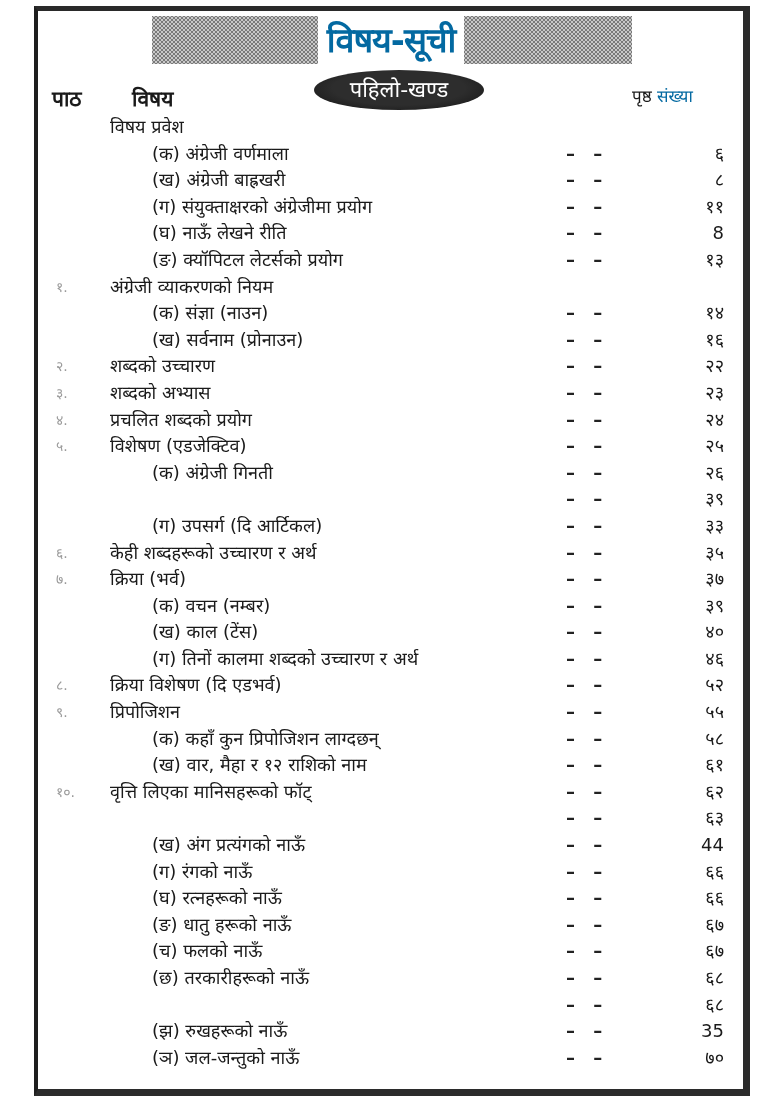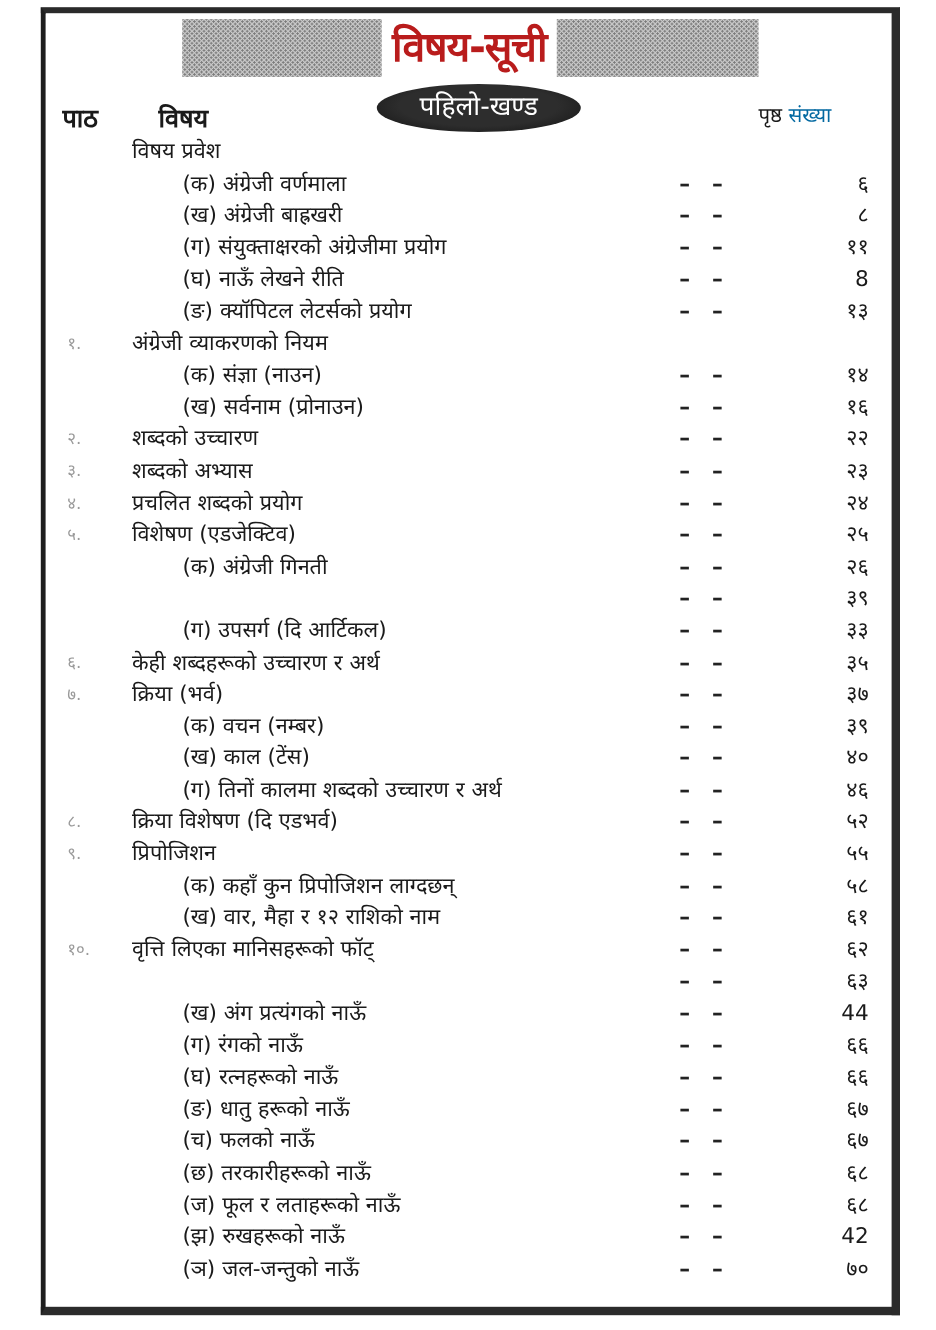--- a/index.html
+++ b/index.html
@@ -45,21 +45,21 @@
     left: 318px;
     top: 14px;
     width: 146px;
     height: 52px;
     background: #ffffff;
     font-family: "DejaVu Sans", sans-serif;
     font-weight: bold;
     font-size: 34px;
     line-height: 52px;
     text-align: center;
-    color: #b91c1c;
+    color: #0369a1;
     letter-spacing: -1px;
   }
   .section-badge {
     position: absolute;
     left: 314px;
     top: 70px;
     width: 170px;
     height: 40px;
     border-radius: 50%;
     background: radial-gradient(ellipse at 50% 45%, #2d2d2d 55%, #111 100%);
@@ -332,29 +332,28 @@
     <span class="pg">६७</span>
   </div>
     <div class="row sub">
     <span class="num"></span>
     <span class="label">(छ) तरकारीहरूको नाऊँ</span>
     <span class="dash">– –</span>
     <span class="pg">६८</span>
   </div>
     <div class="row sub">
     <span class="num"></span>
-    <span class="label">(ज) फूल र लताहरूको नाऊँ</span>
     <span class="dash">– –</span>
     <span class="pg">६८</span>
   </div>
     <div class="row sub">
     <span class="num"></span>
     <span class="label">(झ) रुखहरूको नाऊँ</span>
     <span class="dash">– –</span>
-    <span class="pg">42</span>
+    <span class="pg">35</span>
   </div>
     <div class="row sub">
     <span class="num"></span>
     <span class="label">(ञ) जल-जन्तुको नाऊँ</span>
     <span class="dash">– –</span>
     <span class="pg">७०</span>
   </div>
   </div>
 
 </body></html>

